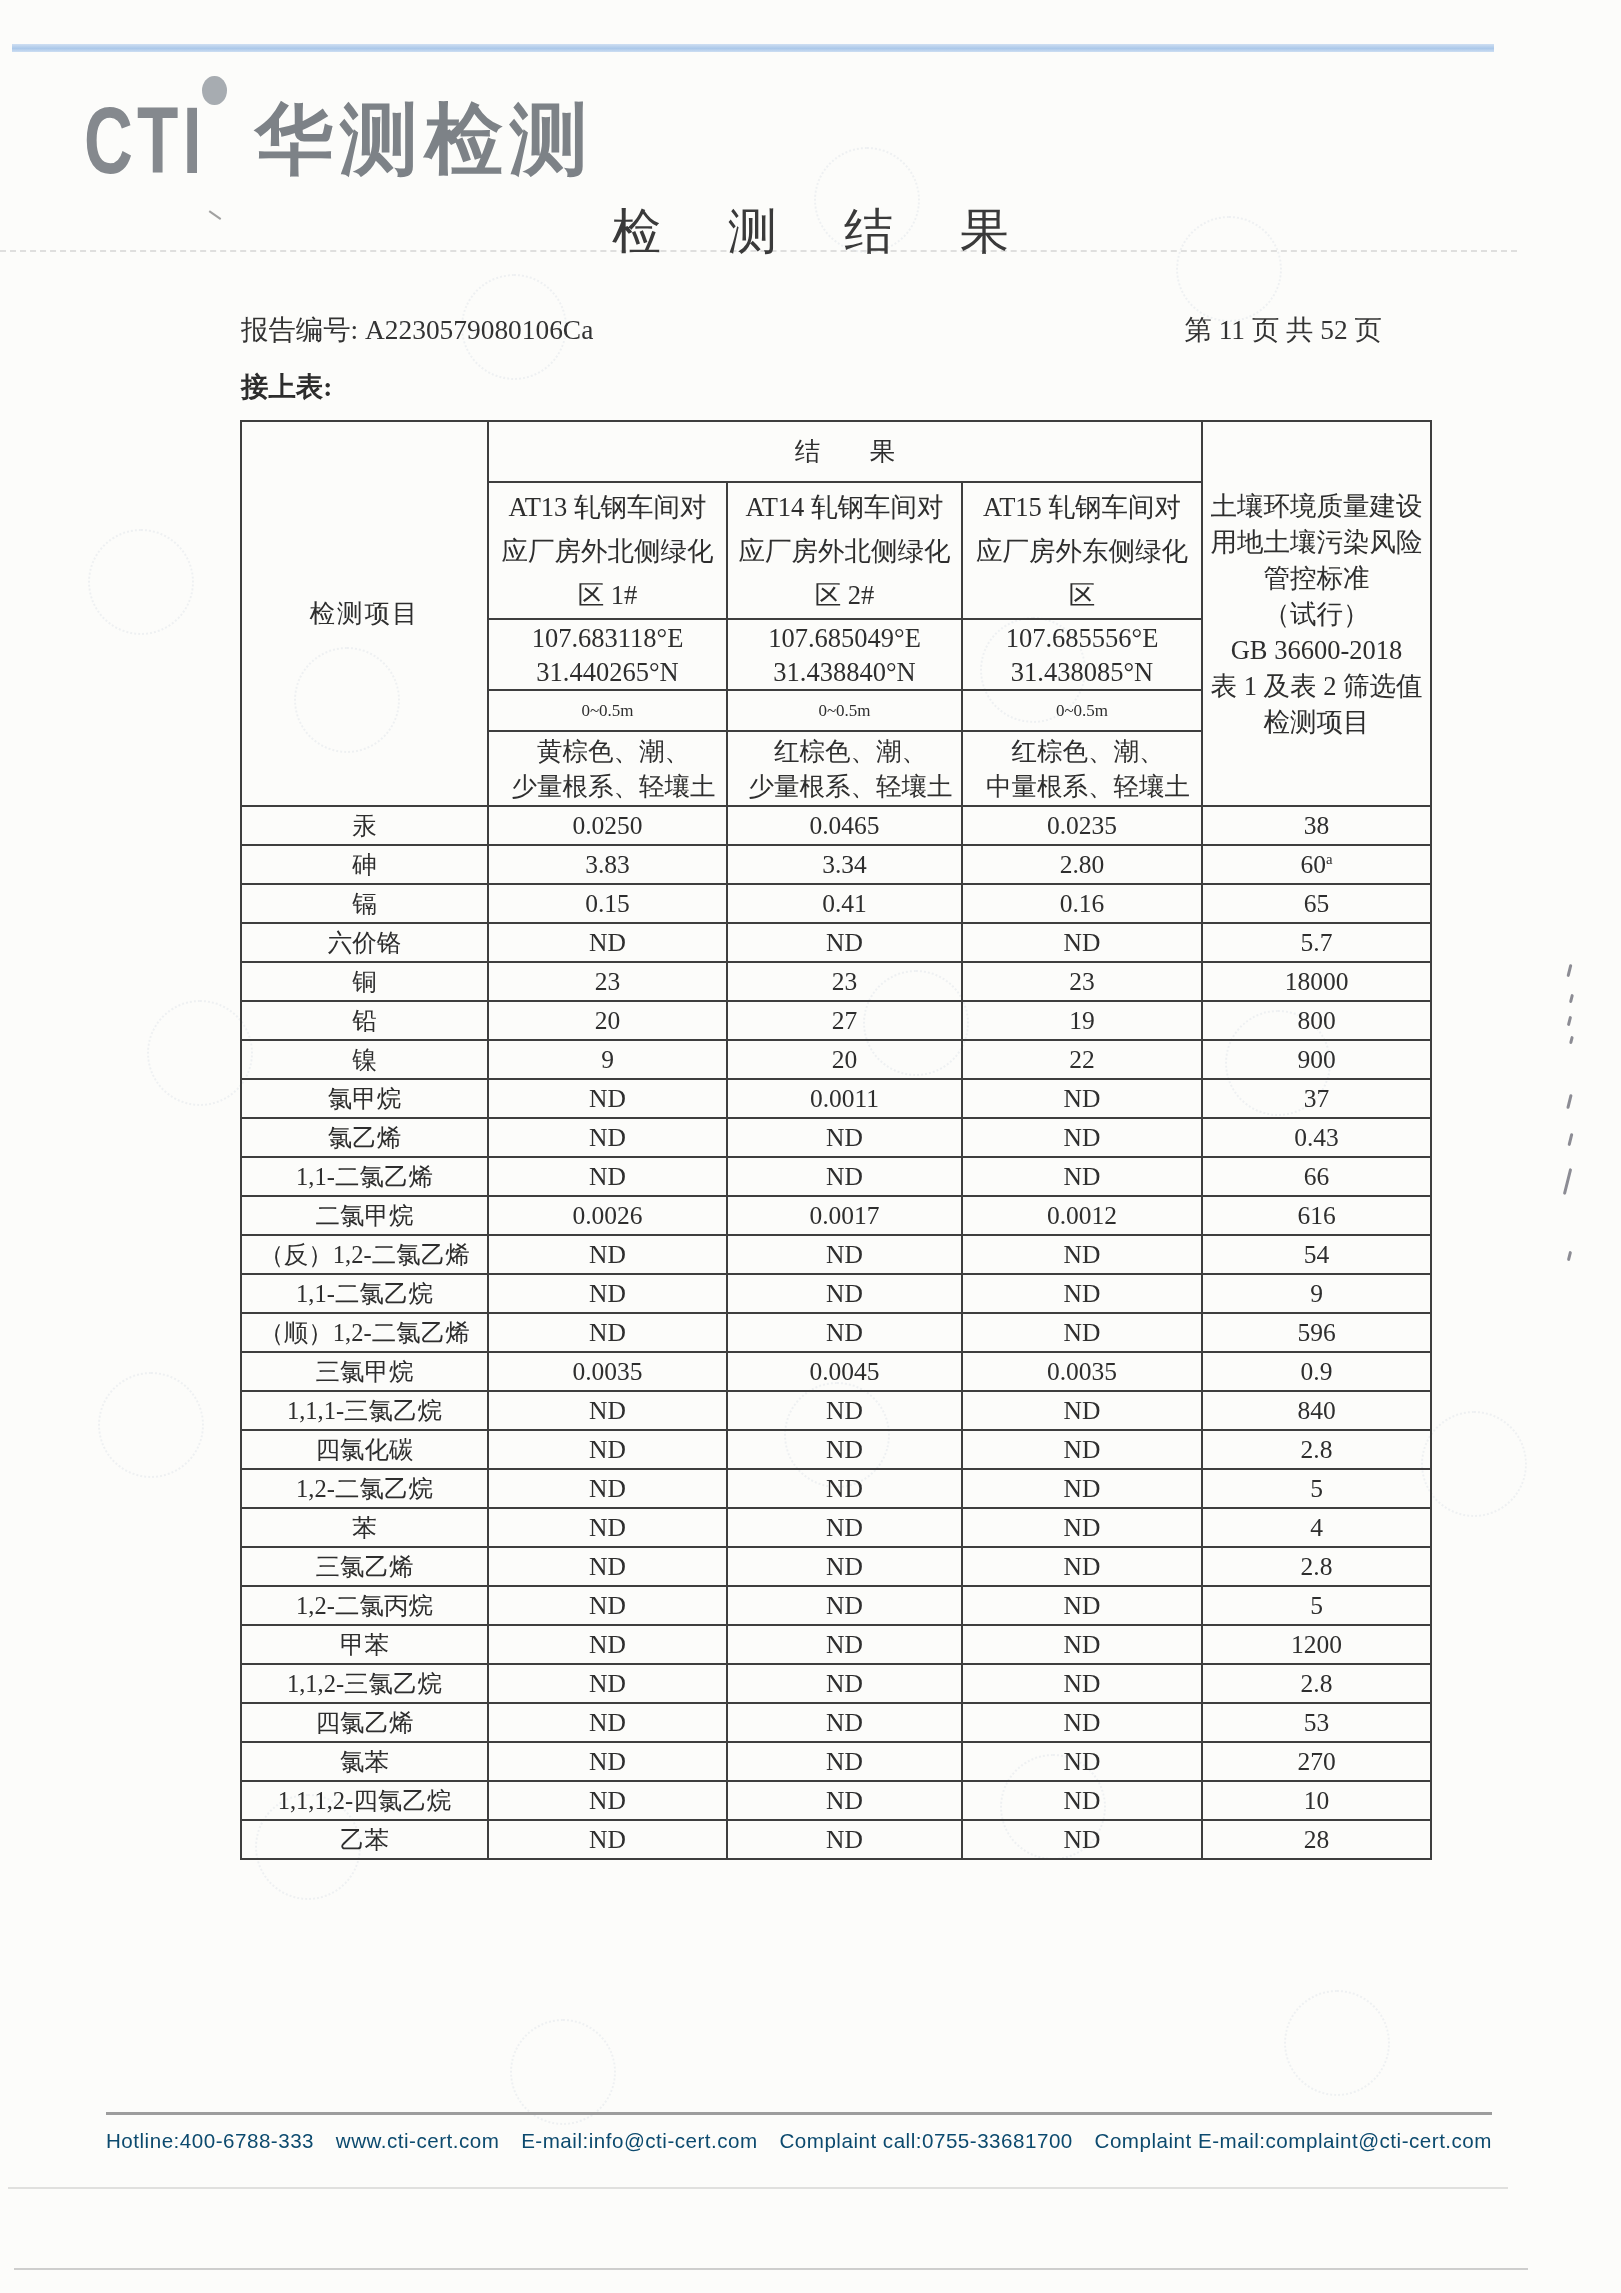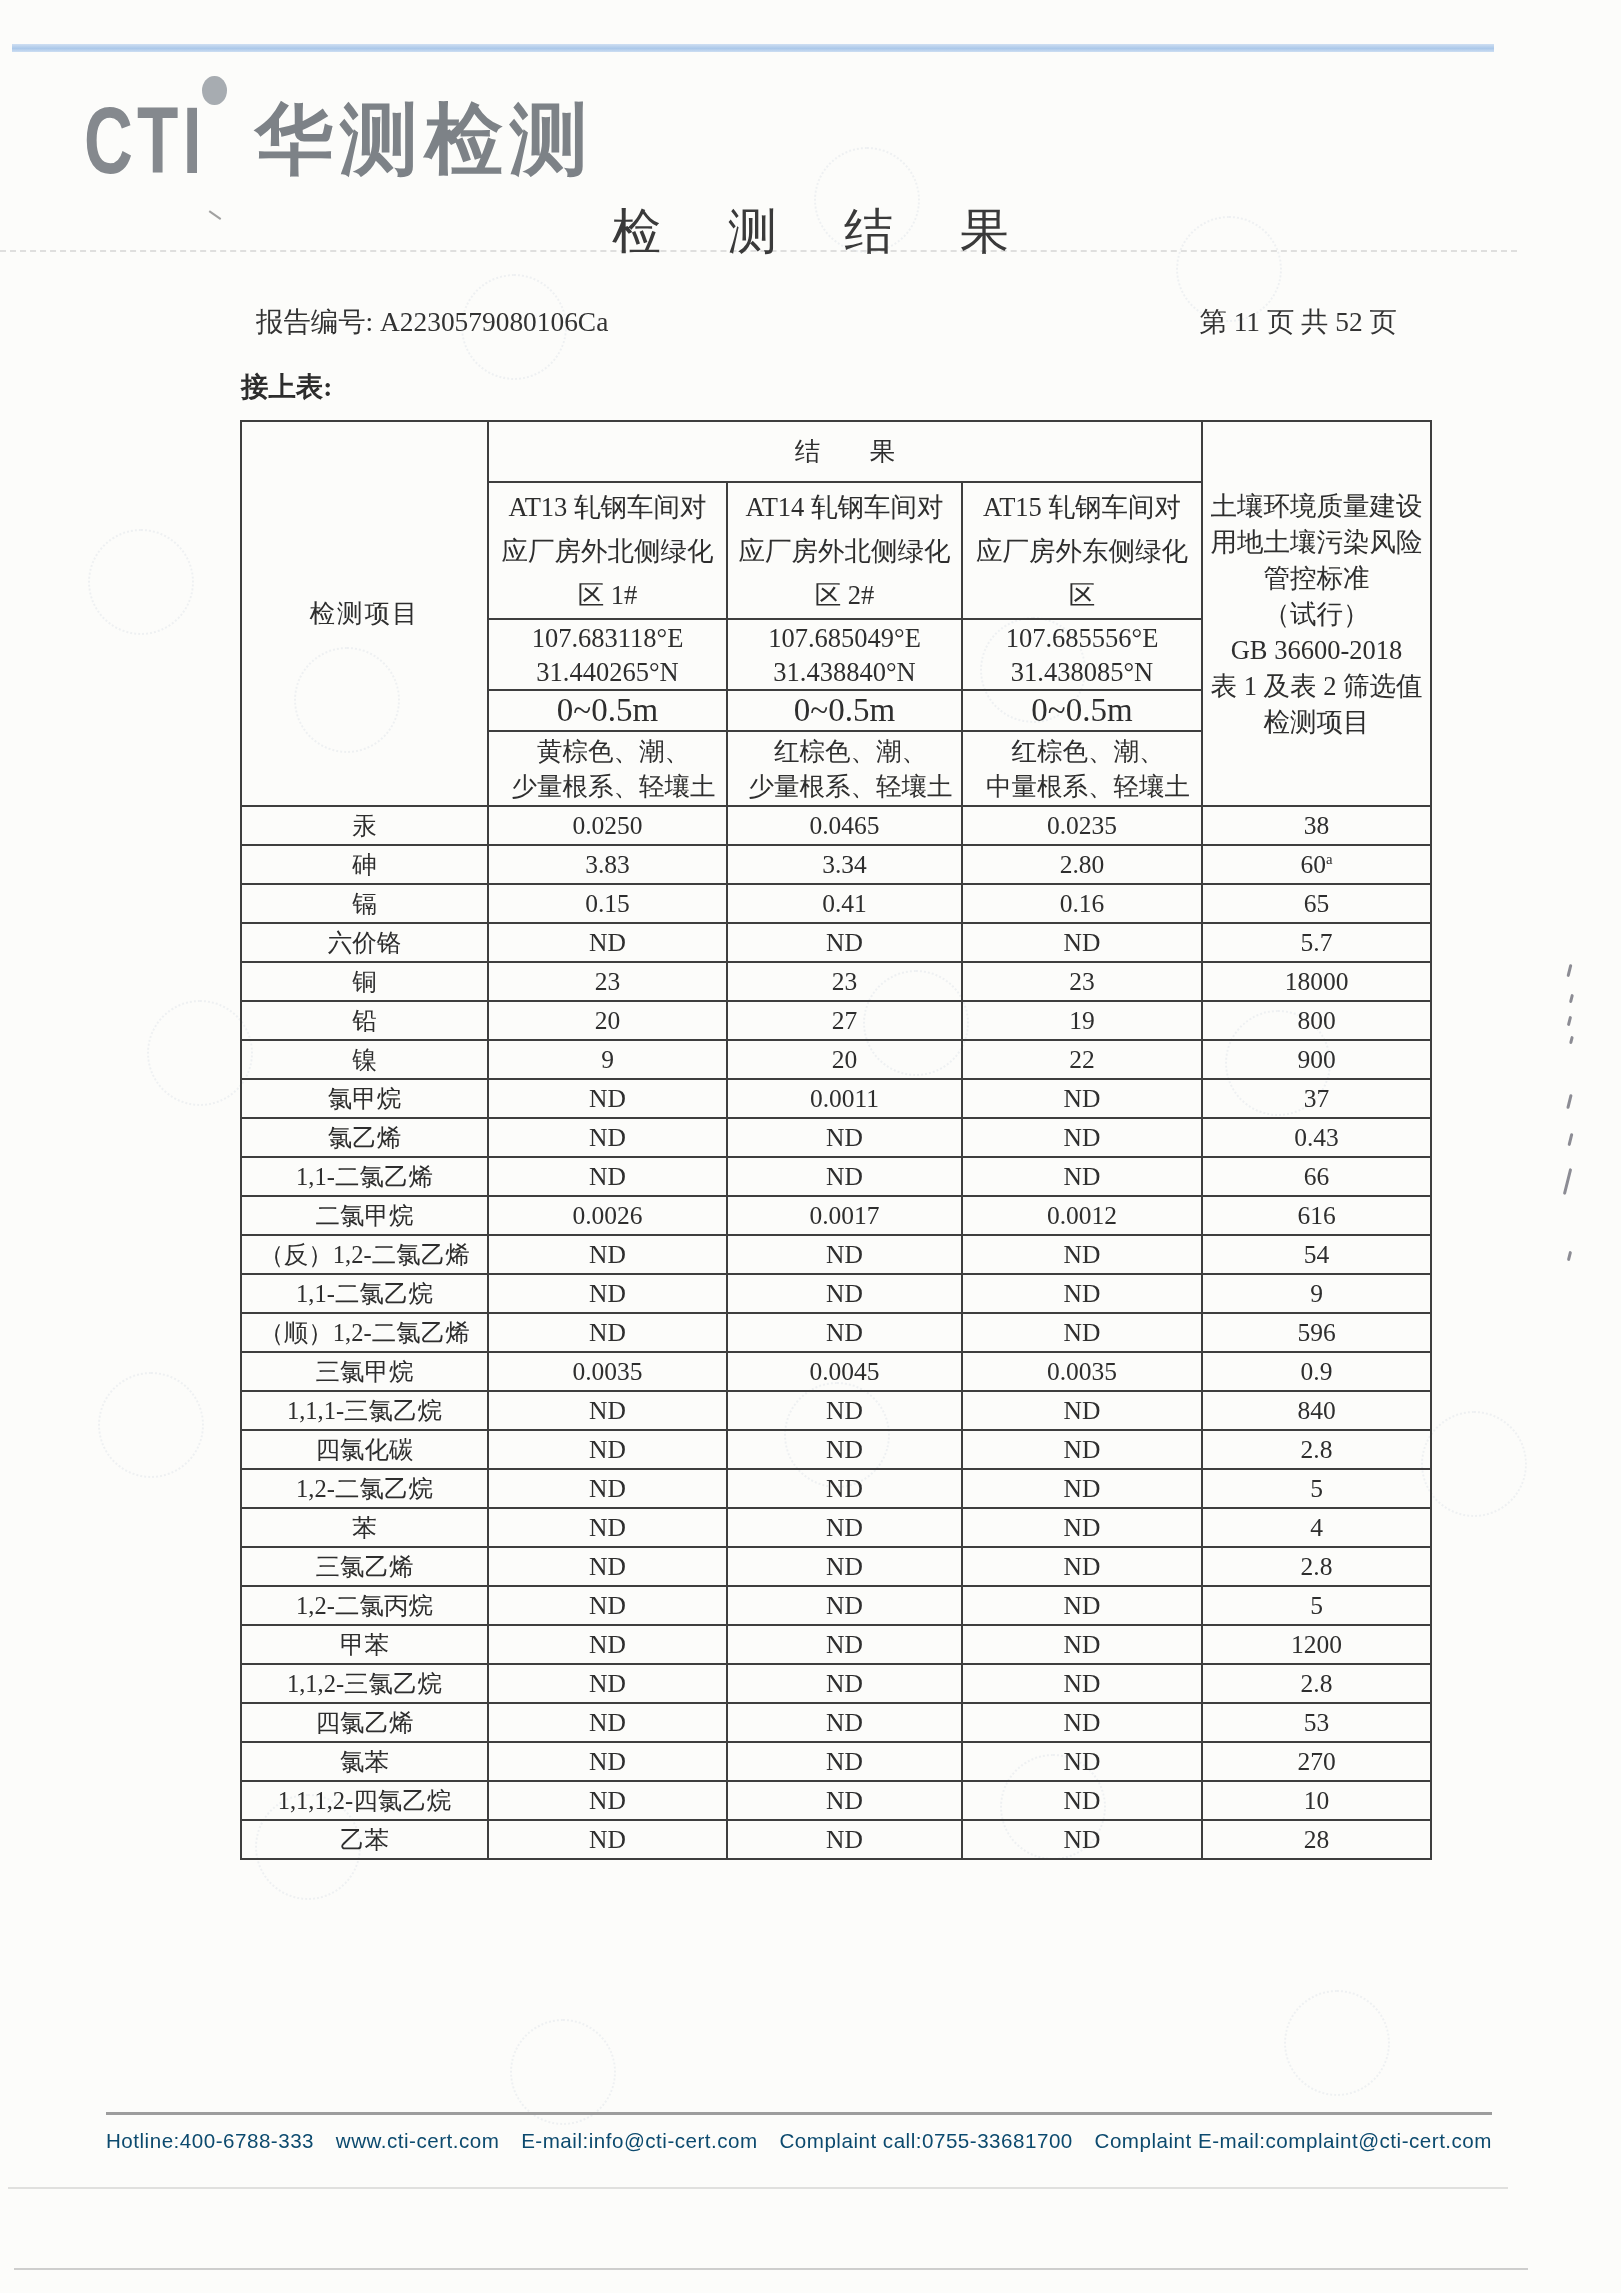--- a/index.html
+++ b/index.html
@@ -22,35 +22,35 @@
     border-radius:50%; background:#a7acb1; }
   .logo-cn { position:absolute; left:255px; top:100px;
     font-family:"Liberation Sans","DejaVu Sans",sans-serif; font-weight:bold;
     font-size:78px; line-height:1; color:#7d8287; letter-spacing:6.9px; }
   .tick-mark { position:absolute; left:208px; top:214px; width:13.7px; height:2px;
     background:#8a8a8a; transform:rotate(35deg); opacity:.8; }
 
   .title { position:absolute; left:0; top:199px; width:100%; text-align:center;
     font-size:49px; font-weight:500; color:#3a3a3a; letter-spacing:27.4px; text-indent:27.4px; }
 
-  .report-row { position:absolute; left:241px; top:304px; width:1141px;
-    display:flex; justify-content:space-between; font-size:27.4px; color:#333;margin-left:15px; }
+  .report-row { position:absolute; left:241px; top:312px; width:1141px;
+    display:flex; justify-content:space-between; font-size:27.4px; color:#333; }
   .continued { position:absolute; left:241px; top:369px; font-size:27.4px; font-weight:bold; }
 
   
   table.results { position:absolute; left:240px; top:420px; width:1191px;
     border-collapse:collapse; table-layout:fixed; border:2.9px solid #2c2c2c; }
   .results td { border:2px solid #3e3e3e; text-align:center; vertical-align:middle;
     padding:0; font-size:25.5px; color:#2e2e2e; overflow:hidden; }
   .r-result td { height:59px; }
   .result-head { font-size:28px; letter-spacing:21.6px; text-indent:21.6px; }
   .item-head { font-size:28px; letter-spacing:2px;margin-top:16px; }
   .r-names td { height:135px; line-height:44px; font-size:26.5px; }
   .r-coords td { height:69px; line-height:34px; font-size:26.5px; }
-  .r-depth td { height:39px; font-size:33px; }
+  .r-depth td { height:39px; font-size:17px; }
   .r-texture td { height:73px; line-height:35px; font-size:25.5px;padding-left:12px; }
   .std-head div { line-height:36px; font-size:26.5px; }
   tbody td { height:37px; line-height:37px; }
   tbody td.item { white-space:nowrap; font-size:24.5px; }
   tbody td sup { font-size:14.7px; line-height:0; }
 
   
   .footer-line { position:absolute; left:106px; top:2112px; width:1386px; height:2.9px;
     background:#9d9d9d; }
   .footer { position:absolute; left:106px; top:2129px; width:1386px;

